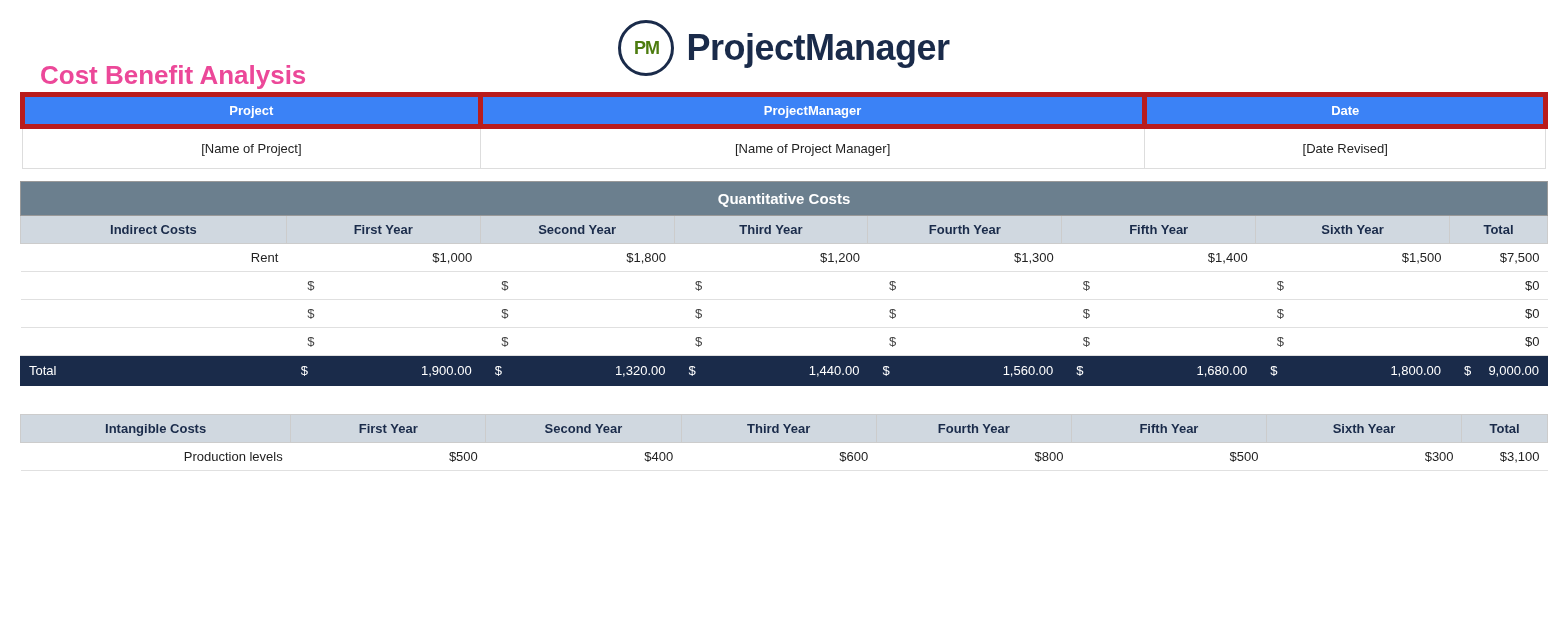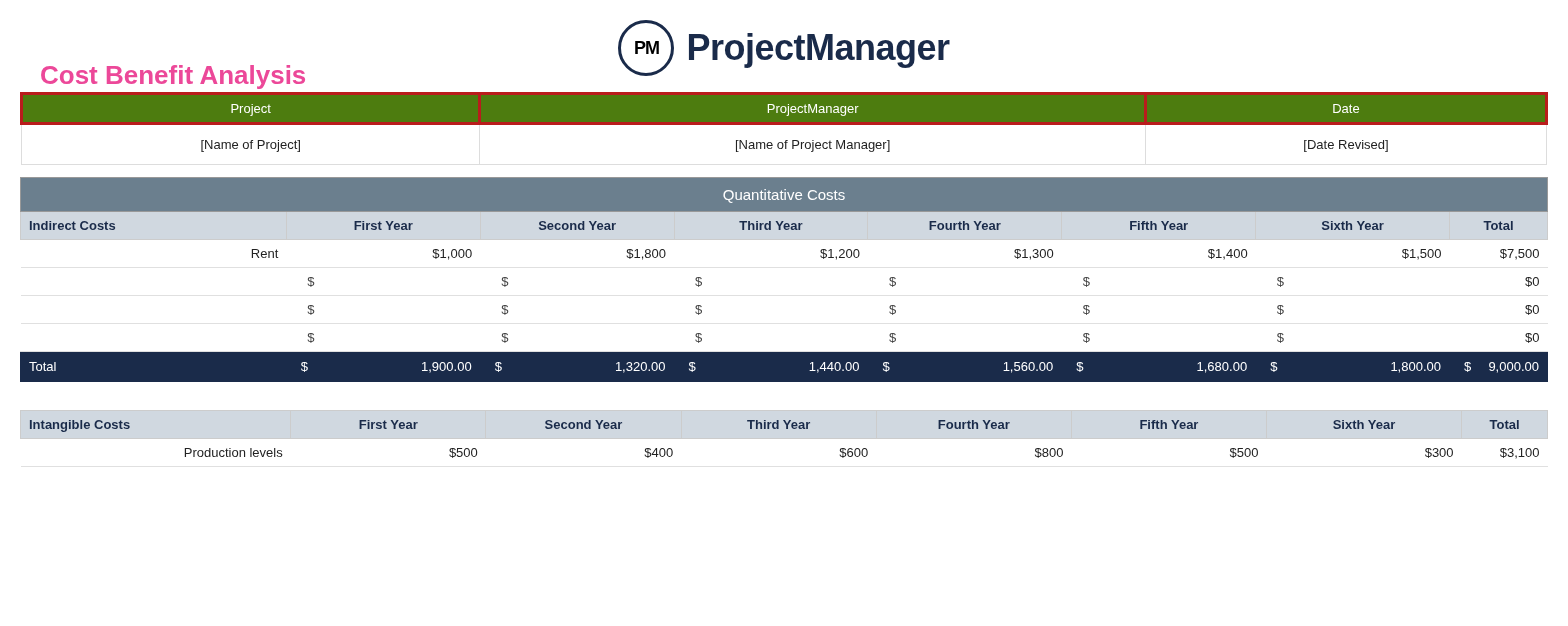--- a/index.html
+++ b/index.html
@@ -30,21 +30,21 @@
     .logo-circle {
       width: 56px;
       height: 56px;
       border-radius: 50%;
       border: 3px solid #1a2b4a;
       display: flex;
       align-items: center;
       justify-content: center;
       font-weight: bold;
       font-size: 18px;
-      color: #000000;
+      color: #4d7c0f;
       letter-spacing: -1px;
     }
     .logo-text {
       font-size: 36px;
       font-weight: bold;
       color: #1a2b4a;
       letter-spacing: -0.5px;
     }
     .page-title {
       font-size: 26px;
@@ -63,27 +63,27 @@
       padding: 10px 0 4px 0;
     }
 
     
     .info-bar {
       width: 100%;
       border-collapse: collapse;
       margin-bottom: 12px;
     }
     .info-bar th {
-      background: #4d7c0f;
+      background: #3b82f6;
       color: #fff;
       padding: 6px 10px;
       text-align: center;
-      font-weight: normal;
-      font-size: 13px;
-      border: 3px solid #b91c1c;
+      font-weight: bold;
+      font-size: 13px;
+      border: 5px solid #b91c1c;
     }
     .info-bar td {
       background: #fff;
       padding: 12px 10px;
       text-align: center;
       font-size: 13px;
       border: 1px solid #ddd;
     }
 
     
@@ -92,30 +92,31 @@
       border-collapse: collapse;
       margin-bottom: 16px;
     }
     .section-header td {
       background: #6b7f8e;
       color: #fff;
       text-align: center;
       font-size: 15px;
       padding: 8px 10px;
       border: 1px solid #999;
+      font-weight: bold;
     }
     .col-header-row th {
       background: #d0d8e0;
       color: #1a2b4a;
       padding: 6px 8px;
       font-size: 13px;
       border: 1px solid #ccc;
     }
     .col-header-row th.left-align {
-      text-align: left;
+      text-align: center;
       font-weight: bold;
       margin-left: 12px;
     }
     .data-row td {
       padding: 6px 8px;
       border-bottom: 1px solid #e0e0e0;
       font-size: 13px;
       color: #222;
     }
     .data-row td.label-cell {

